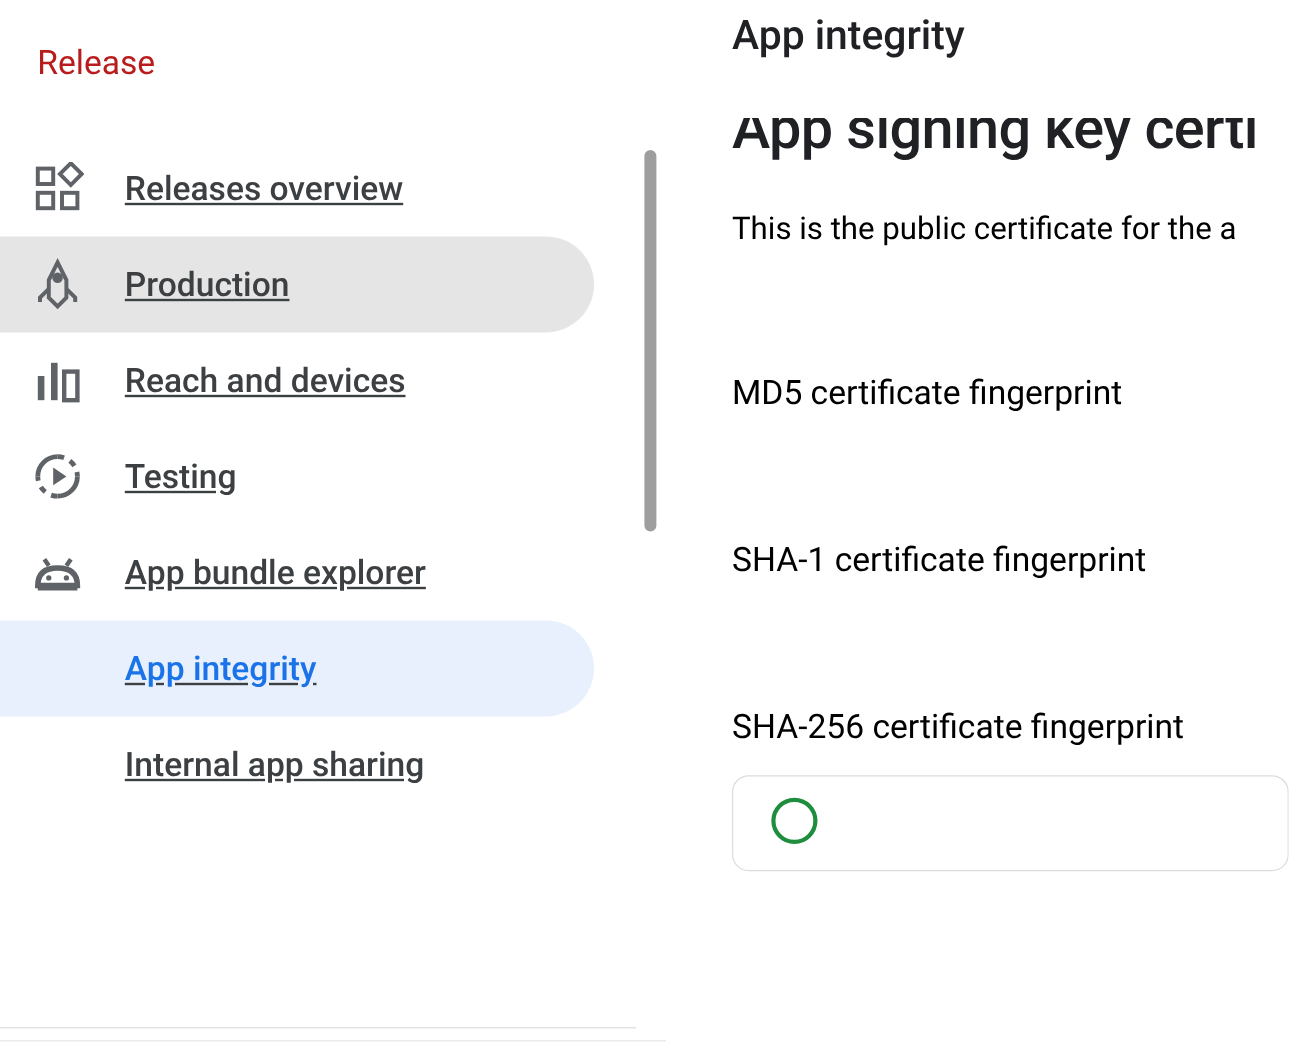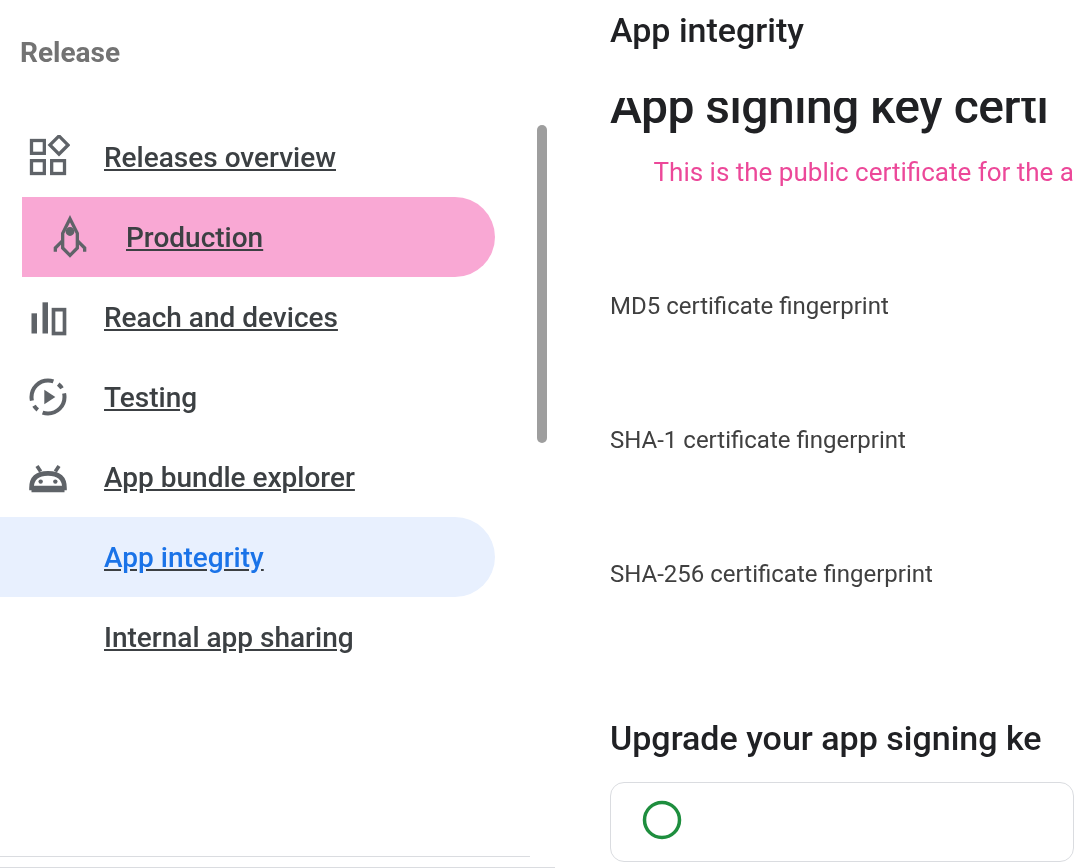--- a/index.html
+++ b/index.html
@@ -33,23 +33,23 @@
       position: absolute;
       bottom: 10px;
       left: 0;
       right: 25px;
       height: 1px;
       background: #dadce0;
     }
     
     .sidebar-title {
       font-size: 28px;
-      font-weight: 700;
-      color: #737373;
-      padding: 36px 0 0 20px;
+      font-weight: 400;
+      color: #b91c1c;
+      padding: 36px 0 0 31px;
     }
     
     .scrollbar {
       position: absolute;
       right: 8px;
       top: 125px;
       width: 10px;
       height: 318px;
       background: #9e9e9e;
       border-radius: 5px;
@@ -68,22 +68,21 @@
       align-items: center;
       height: 80px;
       padding-left: 24px;
       gap: 32px;
       cursor: pointer;
       border-radius: 0 40px 40px 0;
       margin-right: 60px;
     }
     
     .nav-item.soft-hover {
-      background: #f9a8d4;
-      margin-left: 22px;
+      background: #e5e5e5;
     }
     
     .nav-item .icon-slot {
       width: 48px;
       height: 48px;
       display: flex;
       align-items: center;
       justify-content: center;
       flex-shrink: 0;
     }
@@ -146,44 +145,43 @@
       margin-bottom: 36px;
     }
     
     .section-heading-cut {
       font-size: 48px;
       font-weight: 500;
       color: #202124;
       white-space: nowrap;
       position: relative;
       top: -8px;
-      margin-bottom: 9px;
+      margin-bottom: 28px;
       letter-spacing: -0.5px;
       -webkit-mask-image: linear-gradient(to bottom, transparent 0%, transparent 35%, black 35%, black 100%);
       mask-image: linear-gradient(to bottom, transparent 0%, transparent 35%, black 35%, black 100%);
     }
     
     .body-text {
       font-size: 26px;
-      color: #ec4899;
+      color: #000000;
       line-height: 1.55;
       white-space: nowrap;
-      text-align: right;
     }
     
     .fingerprints {
       margin-top: 100px;
       display: flex;
       flex-direction: column;
       gap: 106px;
     }
     
     .fingerprint-label {
-      font-size: 24px;
-      color: #404040;
+      font-size: 28px;
+      color: #000000;
       white-space: nowrap;
     }
     
     .section-heading-2 {
       font-size: 34px;
       font-weight: 500;
       color: #202124;
       margin-top: 130px;
       white-space: nowrap;
     }
@@ -294,21 +292,20 @@
     <h2 class="section-heading-cut">App signing key certi</h2>
 
     <div class="body-text">This is the public certificate for the a</div>
 
     <div class="fingerprints">
       <div class="fingerprint-label">MD5 certificate fingerprint</div>
       <div class="fingerprint-label">SHA-1 certificate fingerprint</div>
       <div class="fingerprint-label">SHA-256 certificate fingerprint</div>
     </div>
 
-    <h2 class="section-heading-2">Upgrade your app signing ke</h2>
 
     <div class="card-cut">
       <span>
         <svg width="42" height="42" viewBox="0 0 24 24" fill="none" stroke="#1e8e3e" stroke-width="2">
           <circle cx="12" cy="12" r="10"></circle>
         </svg>
       </span>
     </div>
   </main>
 </div>

